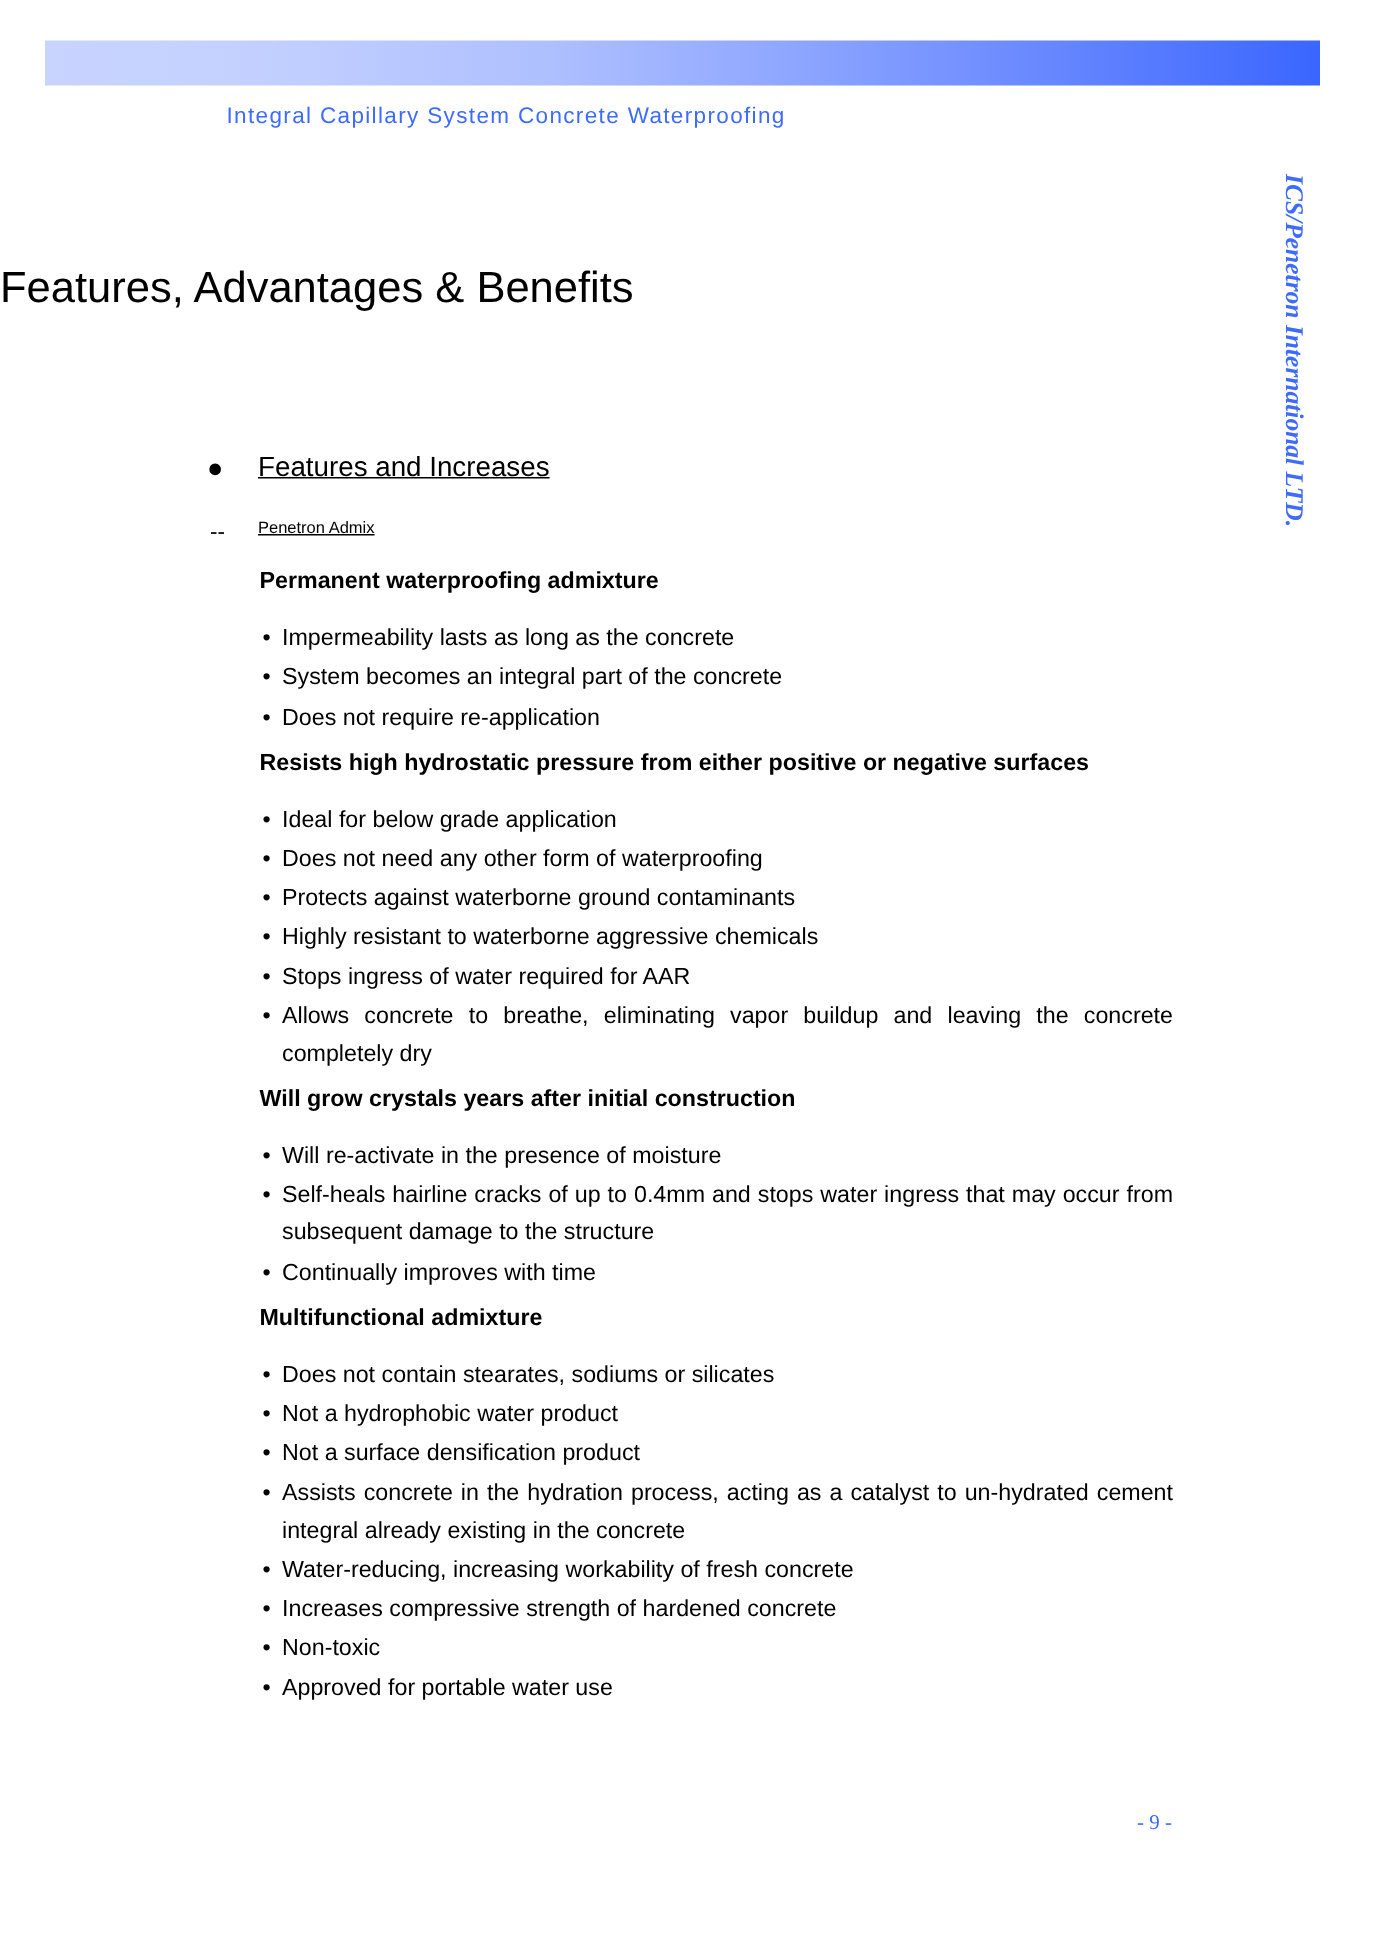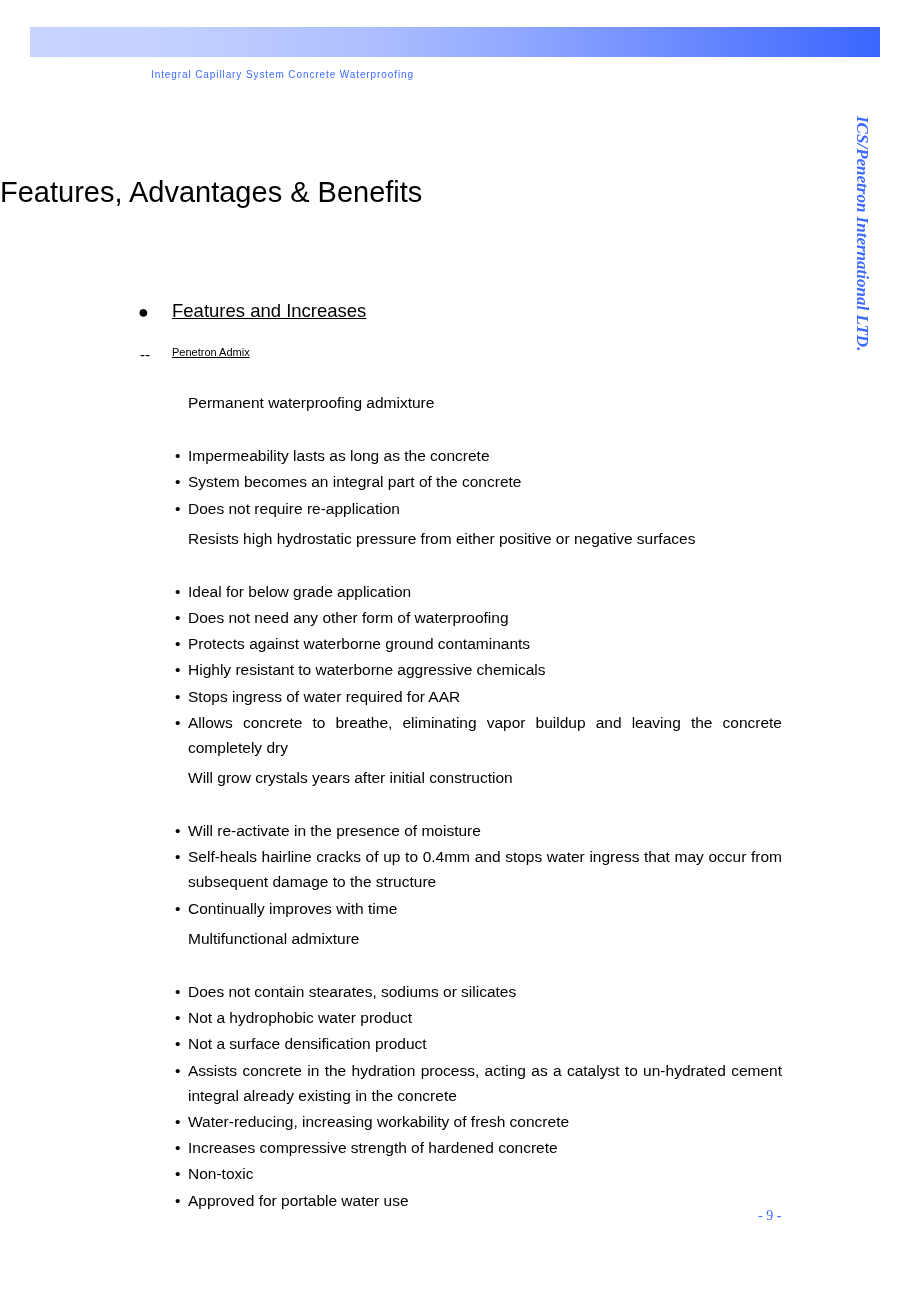--- a/index.html
+++ b/index.html
@@ -1,33 +1,33 @@
 <!DOCTYPE html>
 <html><head>
 <meta charset="utf-8">
 <style>
   html, body { margin: 0; padding: 0; background: #ffffff; }
   body { width: 920px; height: 1301px; position: relative; overflow: hidden;
          font-family: "Liberation Sans", sans-serif; color: #000; }
   .banner { position: absolute; left: 30px; top: 27px; width: 850px; height: 30px;
             background: linear-gradient(to right, #c8d4fe 0%, #c4d1ff 15%, #aebfff 40%, #8ba4ff 60%, #6585ff 80%, #3a66ff 100%); }
-  .header-text { position: absolute; left: 151px; top: 69px; font-size: 10px;
+  .header-text { position: absolute; left: 151px; top: 69px; font-size: 15px;
                  letter-spacing: 0.9px; color: #3d6bff; }
   .side-text { position: absolute; left: 852px; top: 116px; writing-mode: vertical-rl;
                font-family: "Liberation Serif", serif; font-weight: bold; font-style: italic;
                font-size: 17px; color: #3d6bff; white-space: nowrap; }
   .title { position: absolute; left: 0; width: 920px; top: 176px; 
            font-size: 29px; }
   .section-bullet { position: absolute; left: 138px; top: 302px; font-size: 18px; }
   .section-heading { position: absolute; left: 172px; top: 300px; font-size: 18.5px;
                      text-decoration: underline; }
   .dash { position: absolute; left: 140px; top: 346px; font-size: 15px; }
   .product { position: absolute; left: 172px; top: 346px; font-size: 11px; text-decoration: underline; }
   .content { position: absolute; left: 172px; top: 377px; width: 610px; font-size: 15.5px; }
-  .group-title { font-weight: normal; height: 34px; line-height: 20px; margin: 16px; }
+  .group-title { font-weight: bold; height: 34px; line-height: 20px; margin: 1px; }
   .group { margin-bottom: 0; }
   ul { list-style: none; margin: 0; padding: 0; }
   li { position: relative; padding-left: 16px; line-height: 25px; margin-bottom: 1.3px;
        text-align: justify; }
   li .dot { position: absolute; left: 3px; top: 0; }
   .group-title.spaced { margin-top: 8px; }
   .page-num { position: absolute; left: 758px; top: 1208px; font-family: "Liberation Serif", serif;
               font-size: 14px; color: #3d6bff; }
 </style>
 </head>

